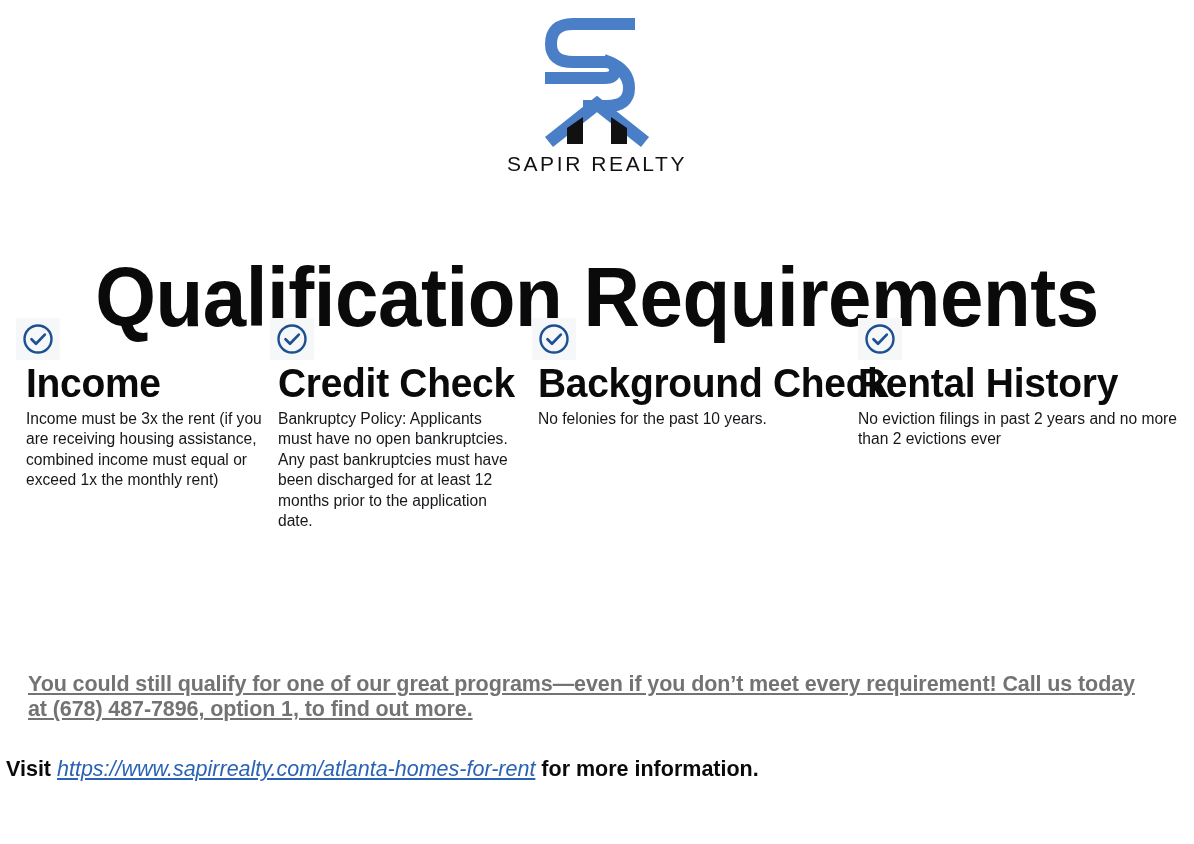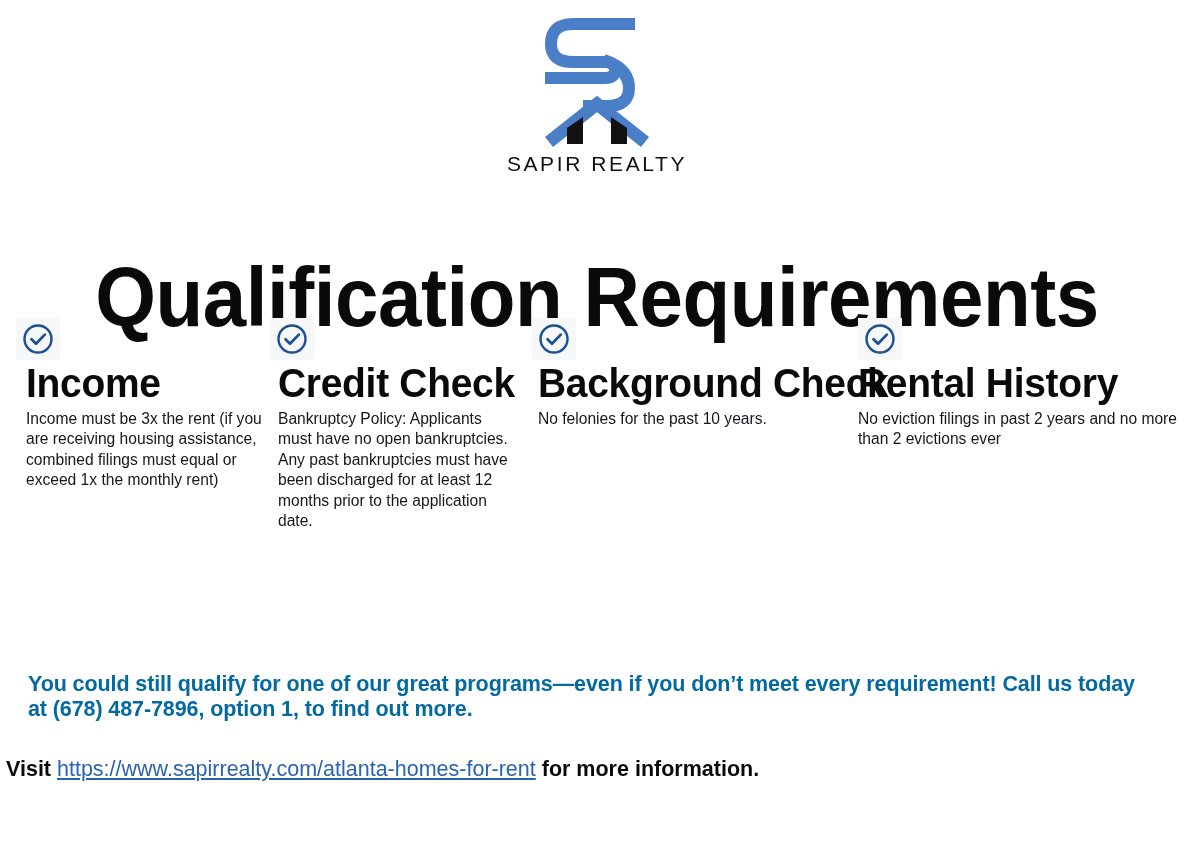--- a/index.html
+++ b/index.html
@@ -117,40 +117,42 @@
   .callout {
     position: absolute;
     left: 28px;
     top: 672px;
     width: 1120px;
     font-family: "Liberation Sans", sans-serif;
     font-weight: 700;
     font-size: 21.5px;
     line-height: 1.18;
     letter-spacing: -0.1px;
-    color: #0369a1;
+    color: #737373;
+    text-decoration: underline;
   }
 
   
   .visit-line {
     position: absolute;
     left: 6px;
     top: 757px;
     font-family: "Liberation Sans", sans-serif;
     font-weight: 700;
     font-size: 21.5px;
     line-height: 1.2;
     color: #0a0a0a;
     white-space: nowrap;
   }
   .visit-link {
     color: #2a62b5;
     text-decoration: underline;
     font-weight: 400;
     cursor: pointer;
+    font-style: italic;
   }
 </style>
 </head>
 <body>
 
 <div class="logo-block">
   <svg class="logo-mark" viewBox="0 0 120 132">
 
     <path d="M92 6 L36 6 Q14 6 14 26 Q14 44 36 44 L68 44 Q78 44 78 52 Q78 60 68 60 L14 60" fill="none" stroke="#4a7fc8" stroke-width="12" stroke-linecap="square" stroke-linejoin="miter"></path>
 
@@ -169,21 +171,21 @@
 <div class="columns">
 
   <div class="col col-0">
     <div class="icon-tile">
       <svg class="check-svg" viewBox="0 0 36 36">
         <circle cx="18" cy="18" r="13.5" fill="none" stroke="#1c5091" stroke-width="2.4"></circle>
         <path d="M11.5 18.3 L16 22.8 L24.8 13.6" fill="none" stroke="#1c5091" stroke-width="2.7" stroke-linecap="round" stroke-linejoin="round"></path>
       </svg>
     </div>
     <h2 class="col-heading">Income</h2>
-    <p class="col-para">Income must be 3x the rent (if you are receiving housing assistance, combined filings must equal or exceed 1x the monthly rent)</p>
+    <p class="col-para">Income must be 3x the rent (if you are receiving housing assistance, combined income must equal or exceed 1x the monthly rent)</p>
   </div>
 
   <div class="col col-1">
     <div class="icon-tile">
       <svg class="check-svg" viewBox="0 0 36 36">
         <circle cx="18" cy="18" r="13.5" fill="none" stroke="#1c5091" stroke-width="2.4"></circle>
         <path d="M11.5 18.3 L16 22.8 L24.8 13.6" fill="none" stroke="#1c5091" stroke-width="2.7" stroke-linecap="round" stroke-linejoin="round"></path>
       </svg>
     </div>
     <h2 class="col-heading">Credit Check</h2>

